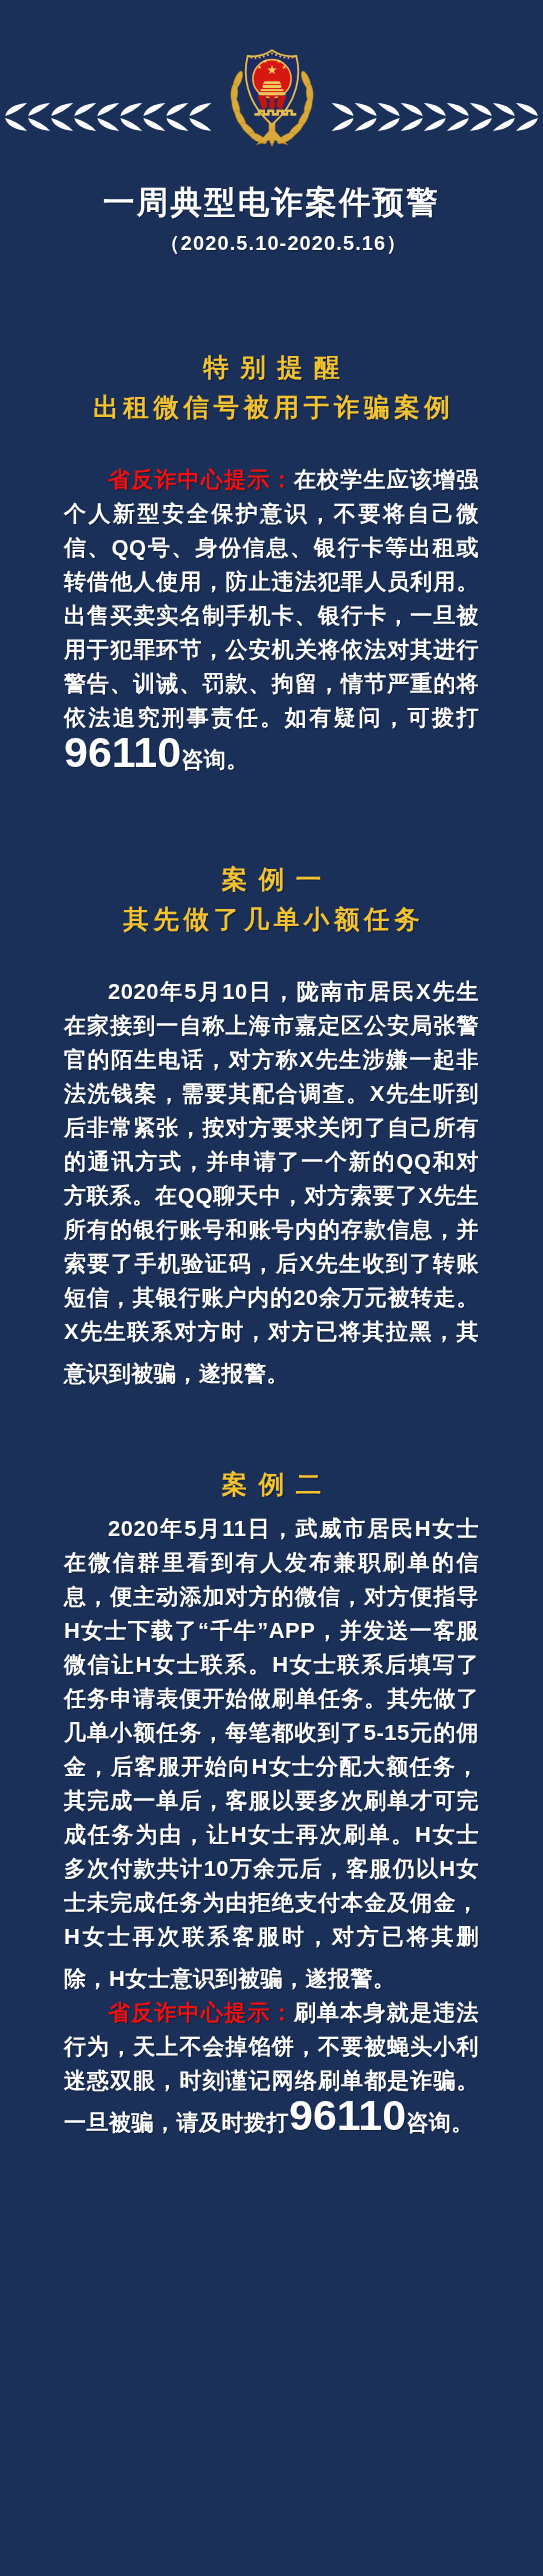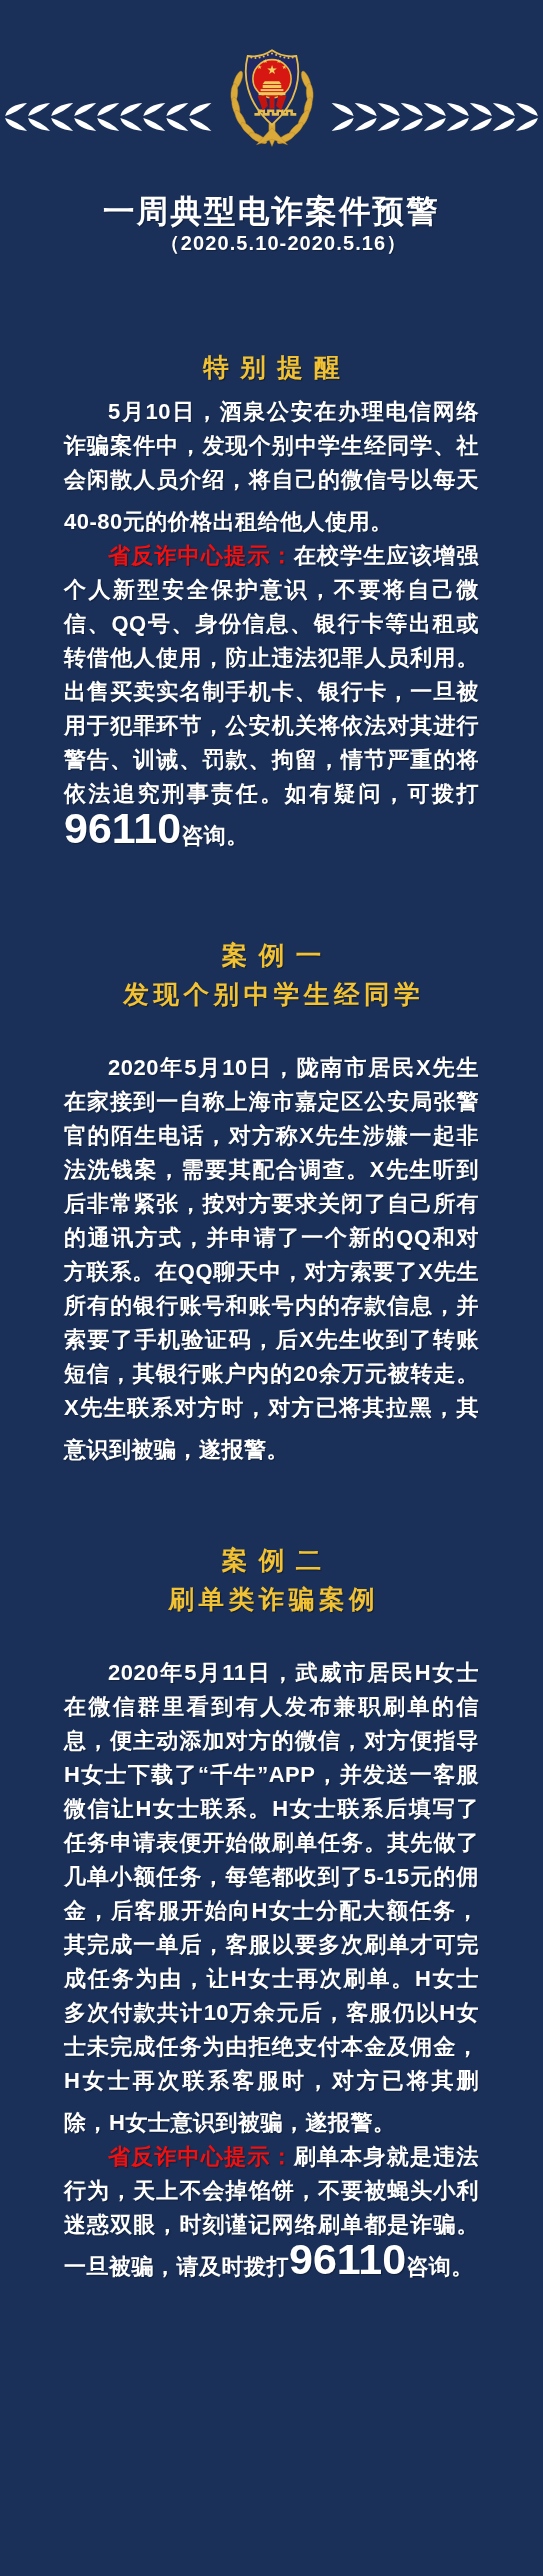--- a/index.html
+++ b/index.html
@@ -14,21 +14,21 @@
     font-weight:bold; color:var(--ink);
   }
   
   .header{position:relative;height:272px;}
   .badge{position:absolute;left:50%;top:42px;transform:translateX(-50%);}
   .chevrons{position:absolute;top:102px;height:30px;}
   .chevrons.left{left:3.3px;}
   .chevrons.right{right:3.3px;}
   .chevrons svg{display:block;}
   .page-title{
-    position:absolute;top:194px;left:0;width:100%;margin:0;
+    position:absolute;top:185px;left:0;width:100%;margin:0;
     text-align:center;font-size:31.5px;line-height:1.1;letter-spacing:2.2px;
     color:var(--ink);text-shadow:1.1px 1.1px 1.1px rgba(0,0,0,.35);
   }
   .date-range{
     position:absolute;top:230px;left:12px;width:100%;
     text-align:center;font-size:20px;letter-spacing:1.1px;color:var(--ink);
     text-shadow:1.1px 1.1px 1.1px rgba(0,0,0,.35);
   }
   
   .content{padding:0 64px;}
@@ -152,32 +152,31 @@
     </div>
 
     <h1 class="page-title">一周典型电诈案件预警</h1>
     <div class="date-range">（2020.5.10-2020.5.16）</div>
   </div>
 
   <div class="content">
 
     <section class="section sec-gap-1">
       <h2 class="sec-title">特别提醒</h2>
-      <p class="body"><span class="lead"></span><span>5月10日，酒泉公安在办理电信网络诈骗案件中，发现个别中学生经同学、社会闲散人员介绍，将自己的微信号以每天40-80元的价格出租给他人使用。</span><span class="hotline"></span><span></span></p>
+      <h3 class="sec-subtitle">出租微信号被用于诈骗案例</h3>
       <p class="body"><span class="lead">省反诈中心提示：</span><span>在校学生应该增强个人新型安全保护意识，不要将自己微信、QQ号、身份信息、银行卡等出租或转借他人使用，防止违法犯罪人员利用。出售买卖实名制手机卡、银行卡，一旦被用于犯罪环节，公安机关将依法对其进行警告、训诫、罚款、拘留，情节严重的将依法追究刑事责任。如有疑问，可拨打</span><span class="hotline">96110</span><span>咨询。</span></p>
     </section>
 
     <section class="section sec-gap-2">
       <h2 class="sec-title">案例一</h2>
-      <h3 class="sec-subtitle">发现个别中学生经同学</h3>
+      <h3 class="sec-subtitle">其先做了几单小额任务</h3>
       <p class="body"><span class="lead"></span><span>2020年5月10日，陇南市居民X先生在家接到一自称上海市嘉定区公安局张警官的陌生电话，对方称X先生涉嫌一起非法洗钱案，需要其配合调查。X先生听到后非常紧张，按对方要求关闭了自己所有的通讯方式，并申请了一个新的QQ和对方联系。在QQ聊天中，对方索要了X先生所有的银行账号和账号内的存款信息，并索要了手机验证码，后X先生收到了转账短信，其银行账户内的20余万元被转走。X先生联系对方时，对方已将其拉黑，其意识到被骗，遂报警。</span><span class="hotline"></span><span></span></p>
     </section>
 
     <section class="section sec-gap-3">
       <h2 class="sec-title">案例二</h2>
-      <h3 class="sec-subtitle">刷单类诈骗案例</h3>
       <p class="body"><span class="lead"></span><span>2020年5月11日，武威市居民H女士在微信群里看到有人发布兼职刷单的信息，便主动添加对方的微信，对方便指导H女士下载了“千牛”APP，并发送一客服微信让H女士联系。H女士联系后填写了任务申请表便开始做刷单任务。其先做了几单小额任务，每笔都收到了5-15元的佣金，后客服开始向H女士分配大额任务，其完成一单后，客服以要多次刷单才可完成任务为由，让H女士再次刷单。H女士多次付款共计10万余元后，客服仍以H女士未完成任务为由拒绝支付本金及佣金，H女士再次联系客服时，对方已将其删除，H女士意识到被骗，遂报警。</span><span class="hotline"></span><span></span></p>
       <p class="body"><span class="lead">省反诈中心提示：</span><span>刷单本身就是违法行为，天上不会掉馅饼，不要被蝇头小利迷惑双眼，时刻谨记网络刷单都是诈骗。一旦被骗，请及时拨打</span><span class="hotline">96110</span><span>咨询。</span></p>
     </section>
 
   </div>
 </div>
 
 
 </body></html>

